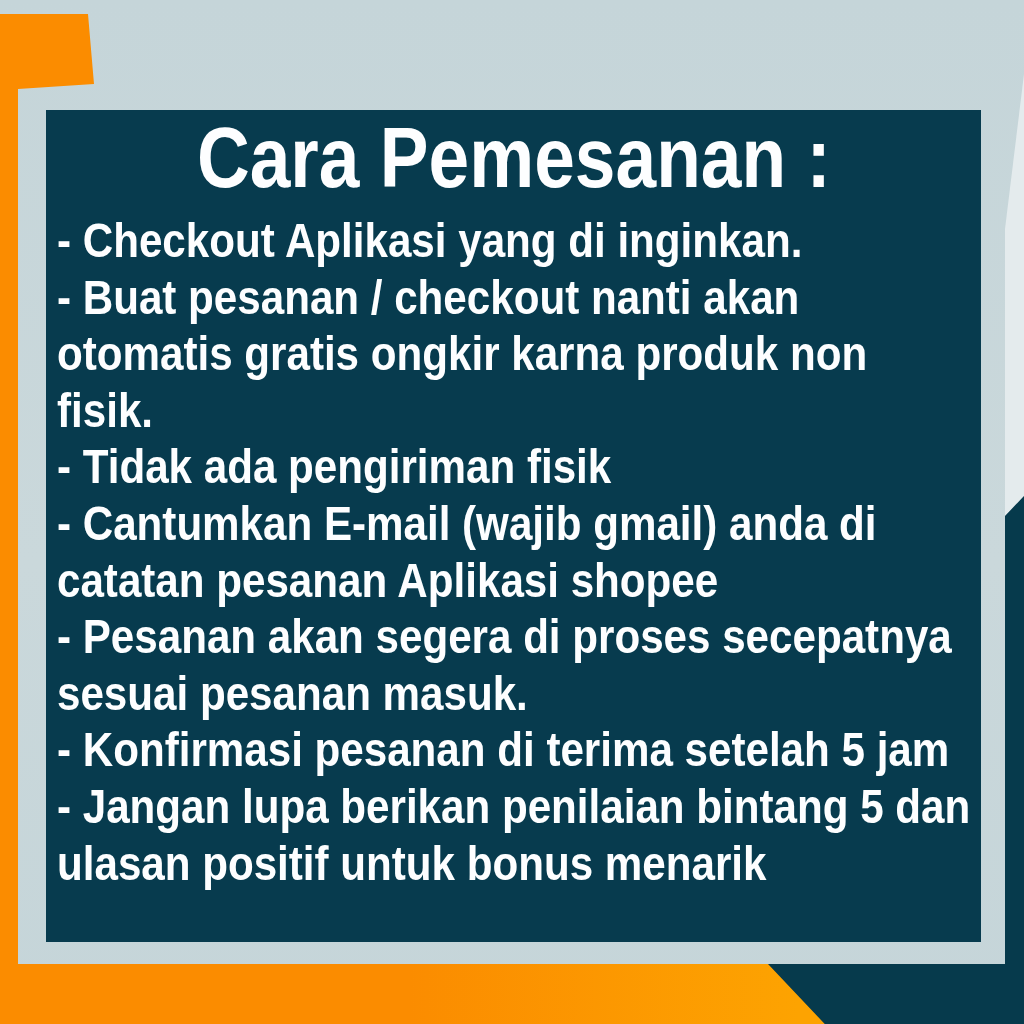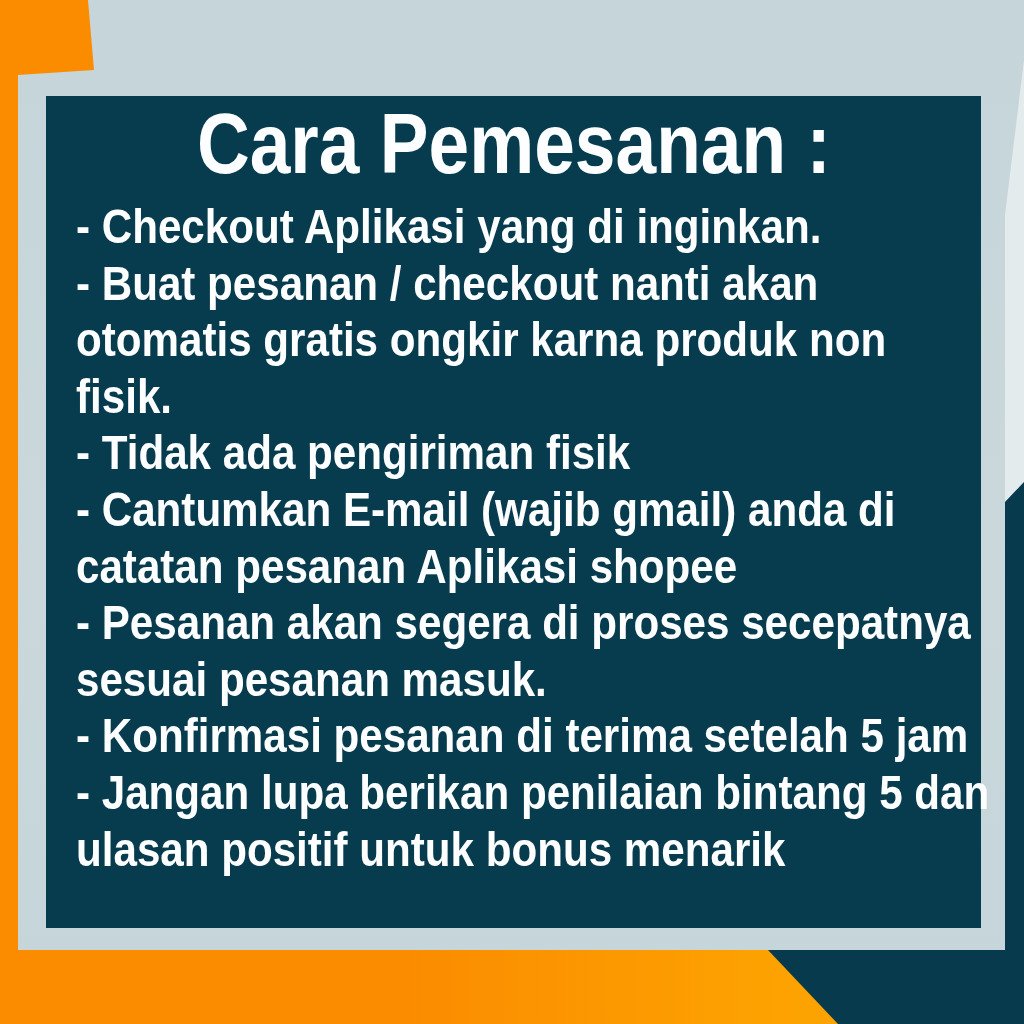--- a/index.html
+++ b/index.html
@@ -3,21 +3,21 @@
 <meta charset="utf-8">
 <style>
   html,body{margin:0;padding:0;background:#222;}
   .canvas{
     position:relative;
     width:1024px;height:1024px;
     overflow:hidden;
     font-family:"Liberation Sans", sans-serif;
     background:linear-gradient(180deg, var(--bg-light) 0%, #cad8db 55%, var(--bg-light) 100%);
   }
-  .abs{position:absolute;}
+  .abs{position:absolute;margin-top:14px;}
 
   
   .highlight-tri{
     left:0;top:0;width:1024px;height:1024px;
     background:var(--bg-light-hi);
     clip-path:polygon(1005px 215px, 1024px 60px, 1024px 482px, 1005px 502px);
   }
 
   
   .dark-region{
@@ -45,21 +45,21 @@
     font-size:86px;font-weight:bold;line-height:86px;
     white-space:nowrap;
   }
   .title-wrap .squeeze{
     display:inline-block;
     transform:scaleX(0.85);
     transform-origin:50% 50%;
   }
 
   .body-text{
-    left:76px;top:198px;width:912px;
+    left:57px;top:198px;width:912px;
     color:var(--text);
   }
   .line{
     font-size:49px;font-weight:bold;line-height:56.6px;
     white-space:nowrap;
     transform:scaleX(0.86);
     transform-origin:0 50%;
   }
 </style>
 </head>

